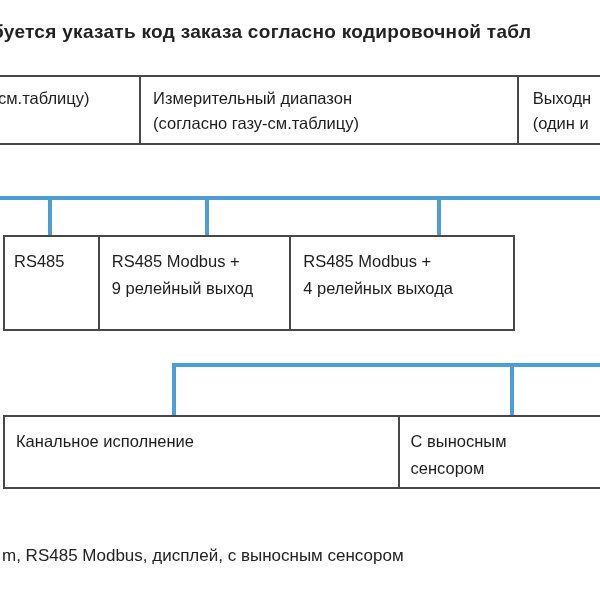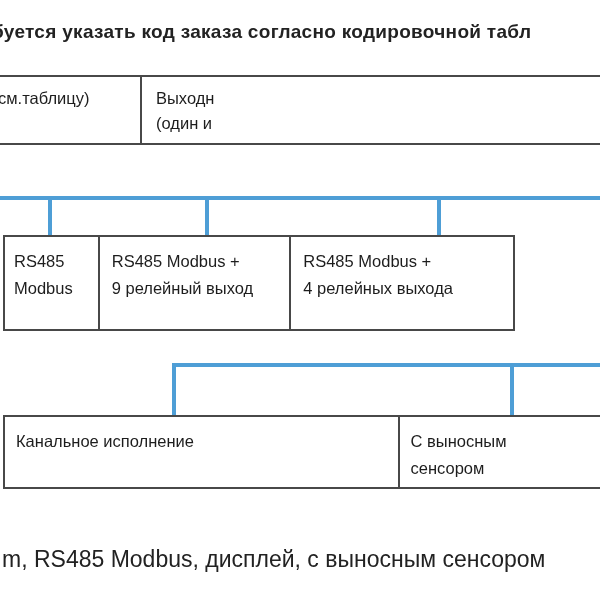--- a/index.html
+++ b/index.html
@@ -58,49 +58,52 @@
   .bus2-v2{left:510px;top:363px;height:54px;}
 
   .watermark{
     position:absolute;left:196px;top:289px;width:232px;
     font-size:24px;font-weight:800;letter-spacing:.5px;text-align:center;
     color:var(--watermark,#a8cce9);opacity:.75;z-index:3;white-space:nowrap;
   }
 
   .footer{
     position:absolute;left:2px;top:546px;
-    font-size:23px;white-space:nowrap;color:#222;
+    font-size:17px;white-space:nowrap;color:#222;
   }
 </style>
 </head>
 <body>
 
 <div class="page">
 
   <div class="title">буется указать код заказа согласно кодировочной табл</div>
 
   <div class="tbl header-tbl">
     <div class="cell c1">
       <div class="l">см.таблицу)</div>
+    </div>
+    <div class="cell c2">
+      <div class="l">Измерительный диапазон</div>
+      <div class="l">(согласно газу-см.таблицу)</div>
     </div>
     <div class="cell c3">
       <div class="l">Выходн</div>
       <div class="l">(один и</div>
     </div>
   </div>
 
   <div class="hline bus1-h"></div>
   <div class="vline bus1-v1"></div>
   <div class="vline bus1-v2"></div>
   <div class="vline bus1-v3"></div>
 
   <div class="tbl output-tbl">
     <div class="cell c1">
       <div class="l">RS485</div>
-      <div class="l">Modbus</div>
     </div>
     <div class="cell c2">
       <div class="l">RS485 Modbus +</div>
       <div class="l">9 релейный выход</div>
     </div>
     <div class="cell c3">
       <div class="l">RS485 Modbus +</div>
       <div class="l">4 релейных выхода</div>
     </div>
   </div>

